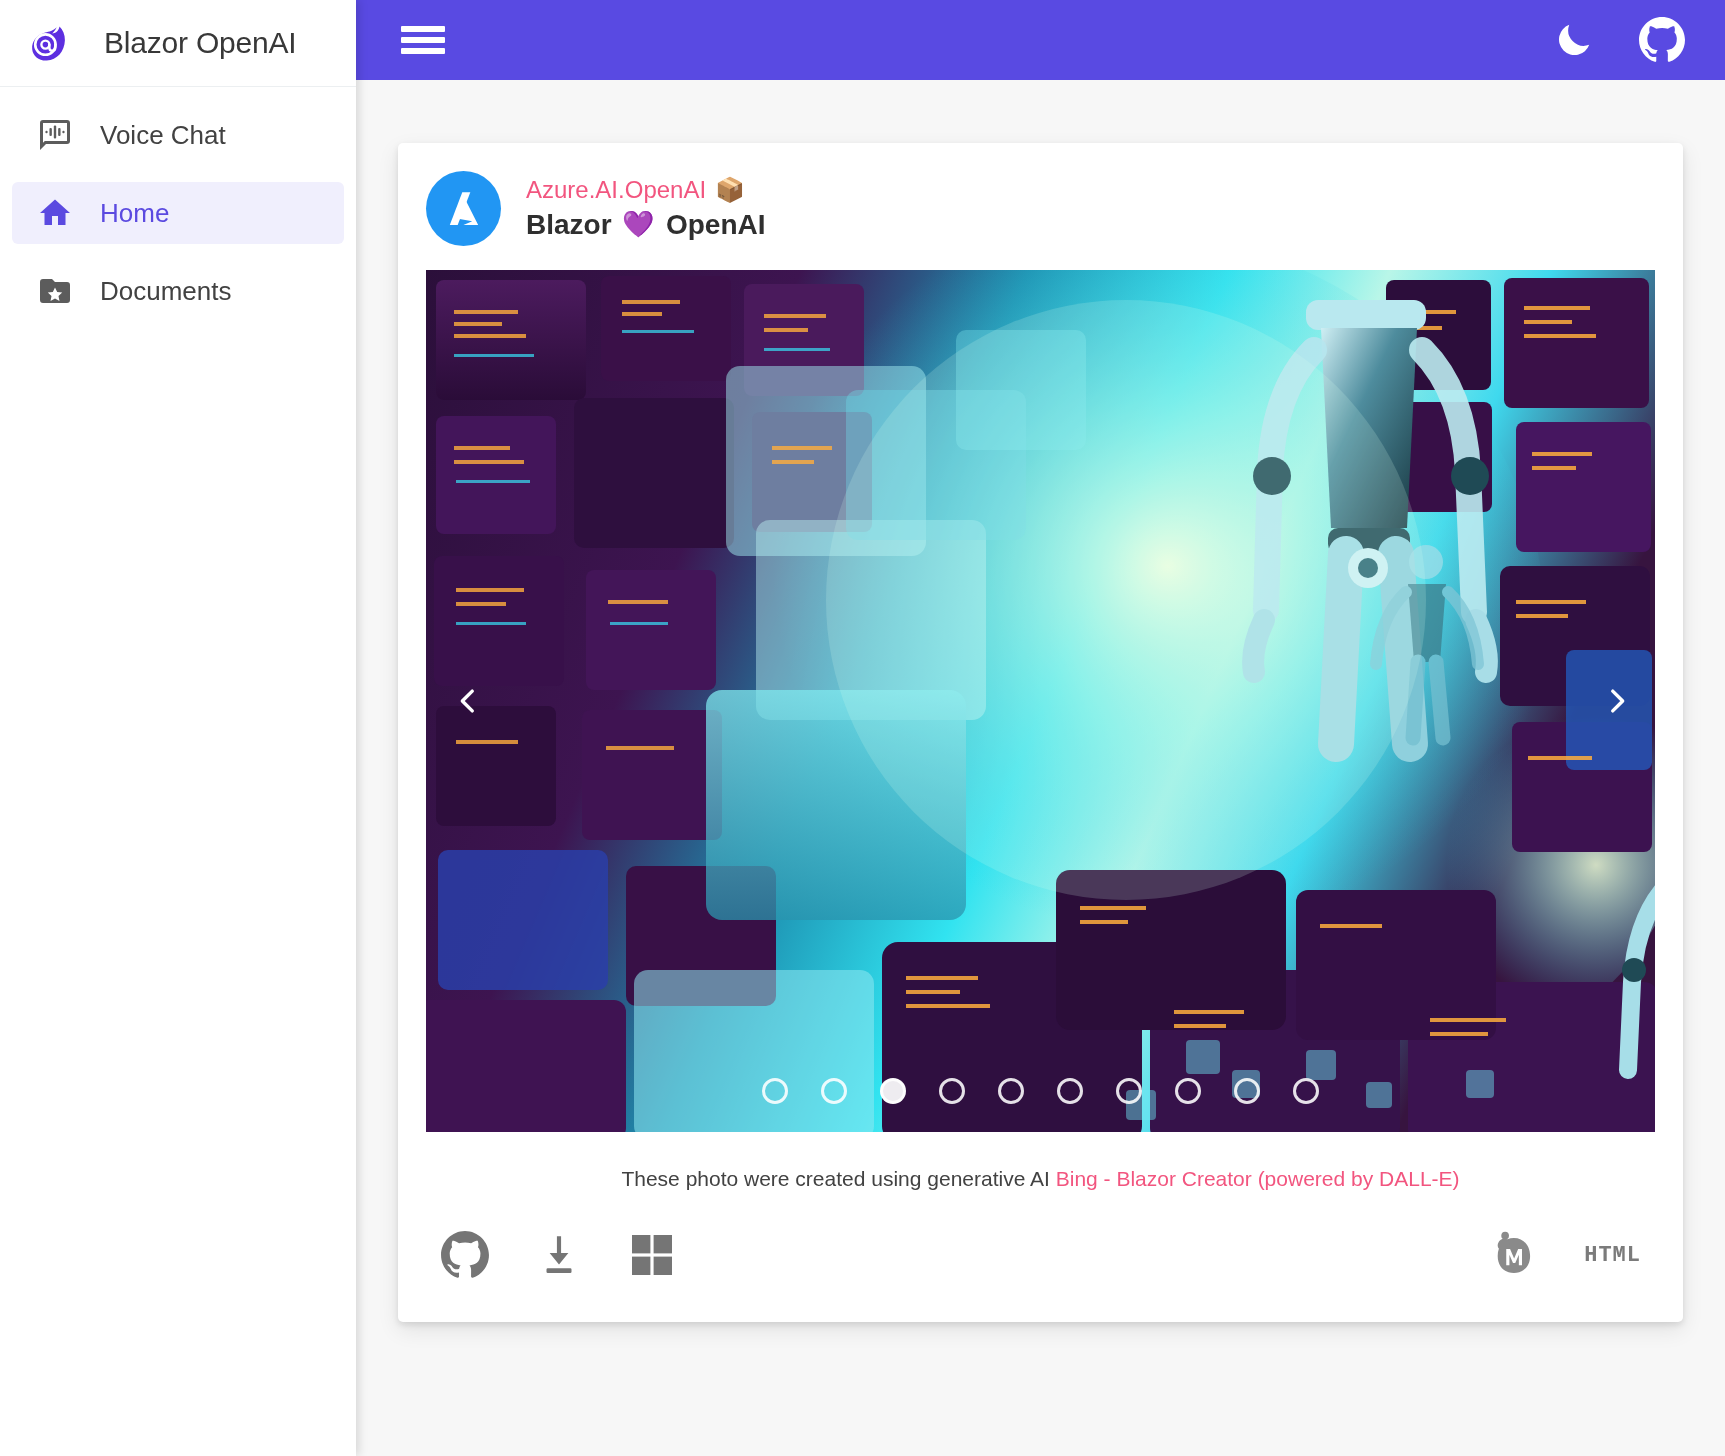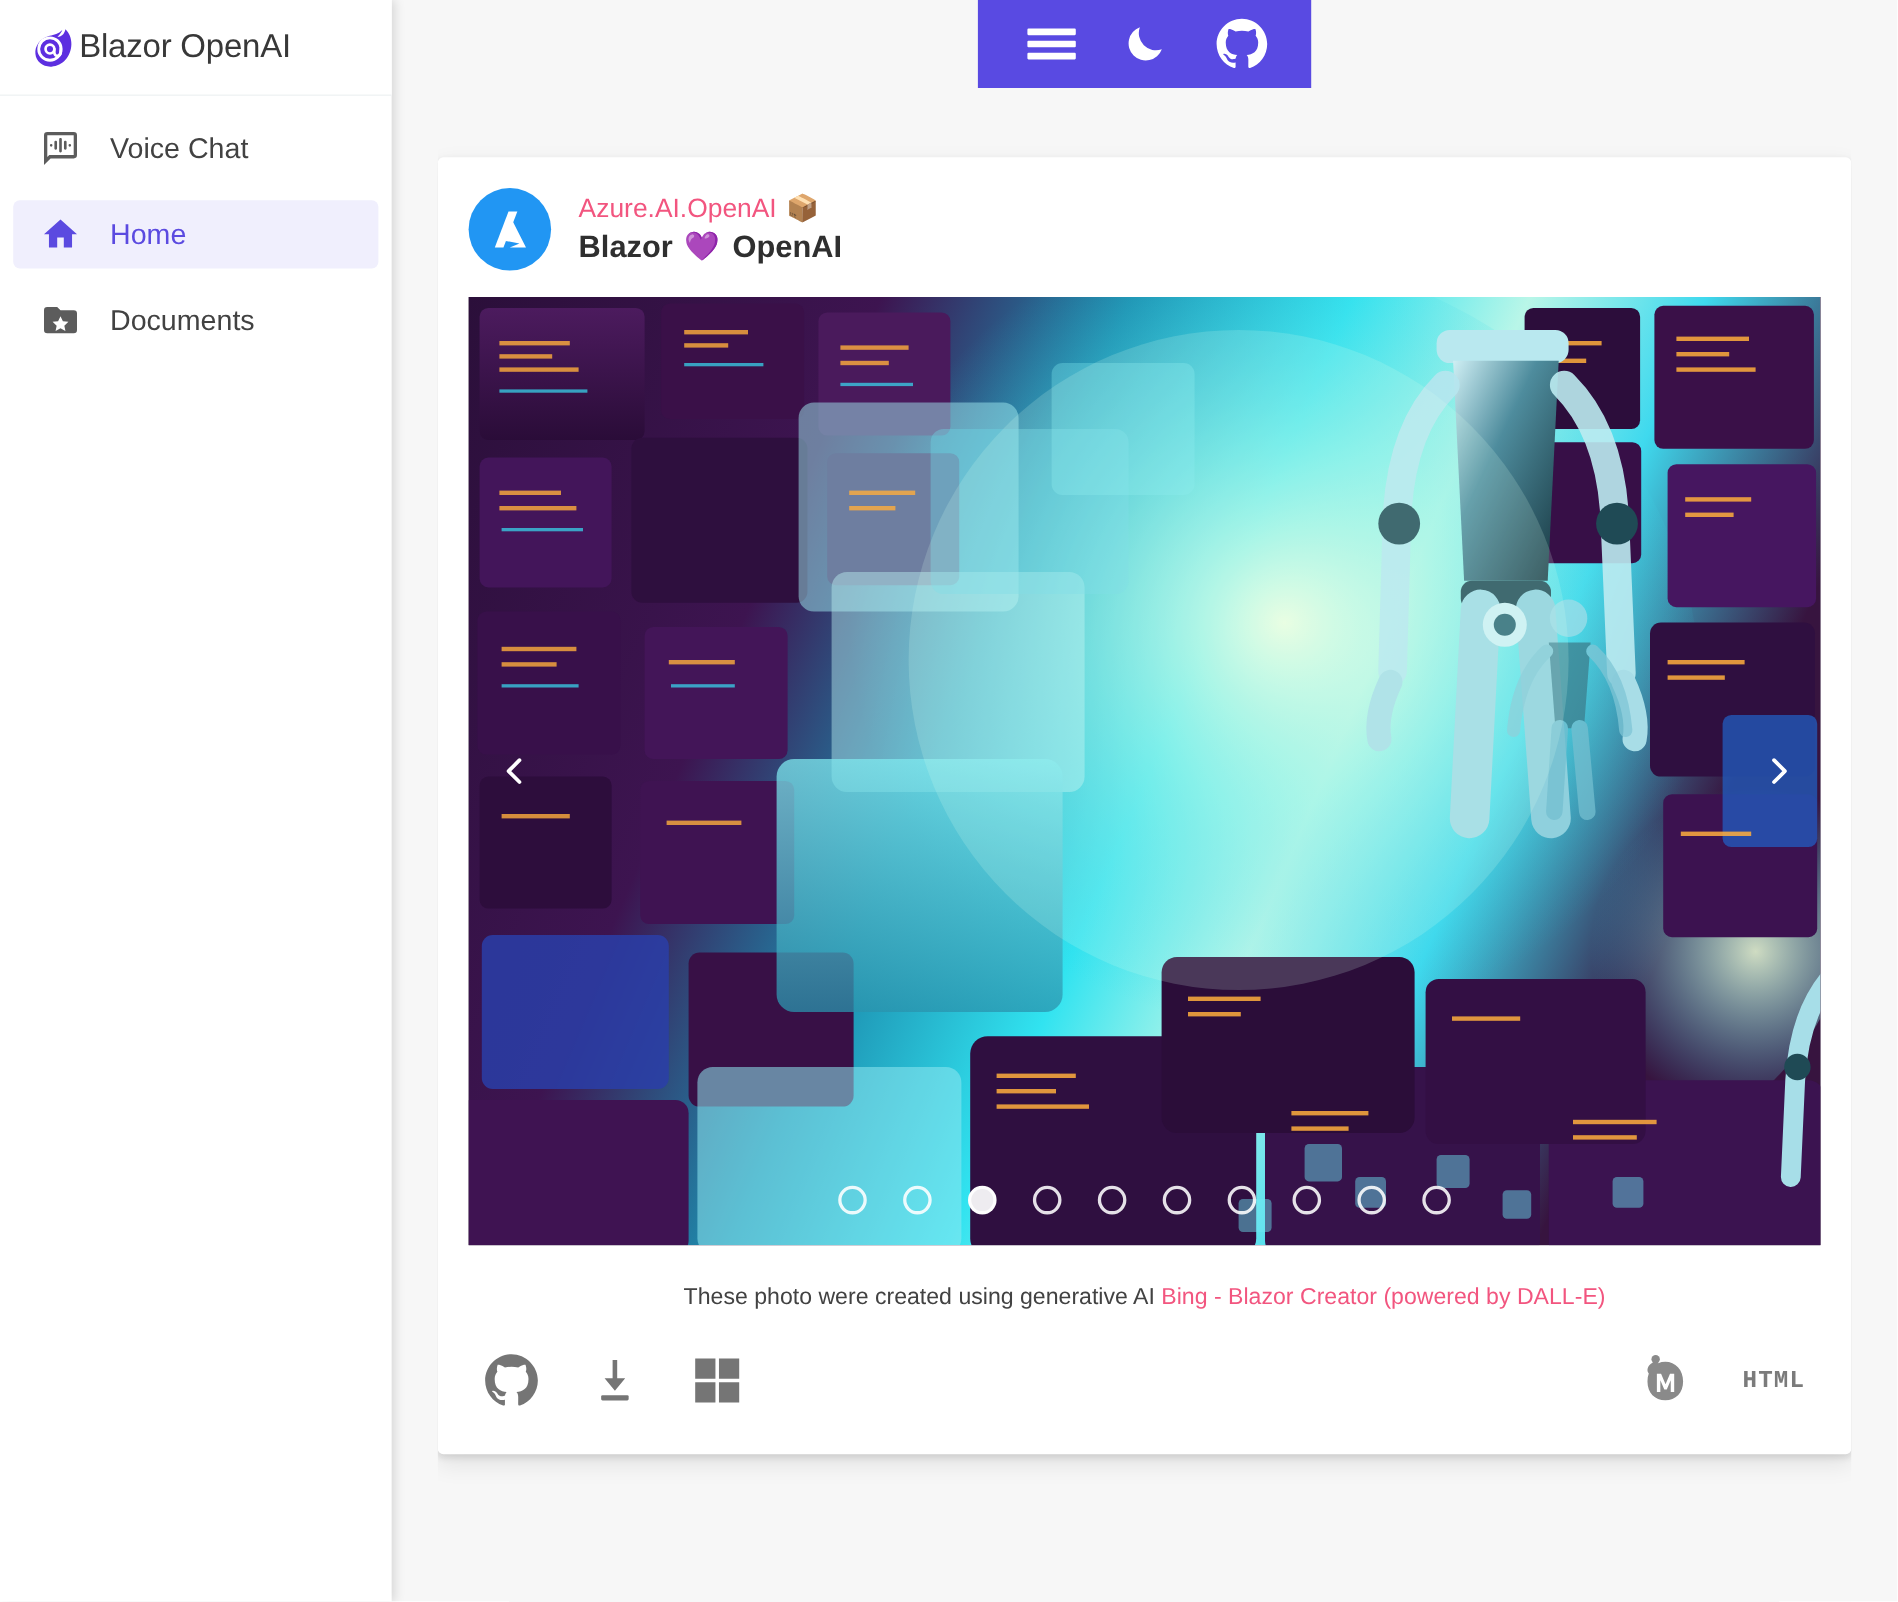--- a/index.html
+++ b/index.html
@@ -29,21 +29,21 @@
     position: relative;
     z-index: 5;
     box-shadow: 3px 0 9px rgba(0,0,0,0.13);
   }
 
   .brand {
     height: 87px;
     display: flex;
     align-items: center;
     padding-left: 28px;
-    gap: 2px;
+    gap: 34px;
     border-bottom: 1px solid #eceff1;
     background: #fff;
   }
 
   .brand-logo {
     width: 42px; height: 42px;
     flex: 0 0 42px;
     display: block;
   }
 
@@ -91,21 +91,20 @@
 
   
   .main {
     flex: 1;
     height: 1456px;
     position: relative;
     background: #f7f7f7;
     display: flex;
     flex-direction: column;
     overflow: hidden;
-    align-items: center;
   }
 
   .appbar {
     height: 80px;
     background: #594ae2;
     display: flex;
     align-items: center;
     padding: 0 38px 0 45px;
     flex: 0 0 80px;
     position: relative;

